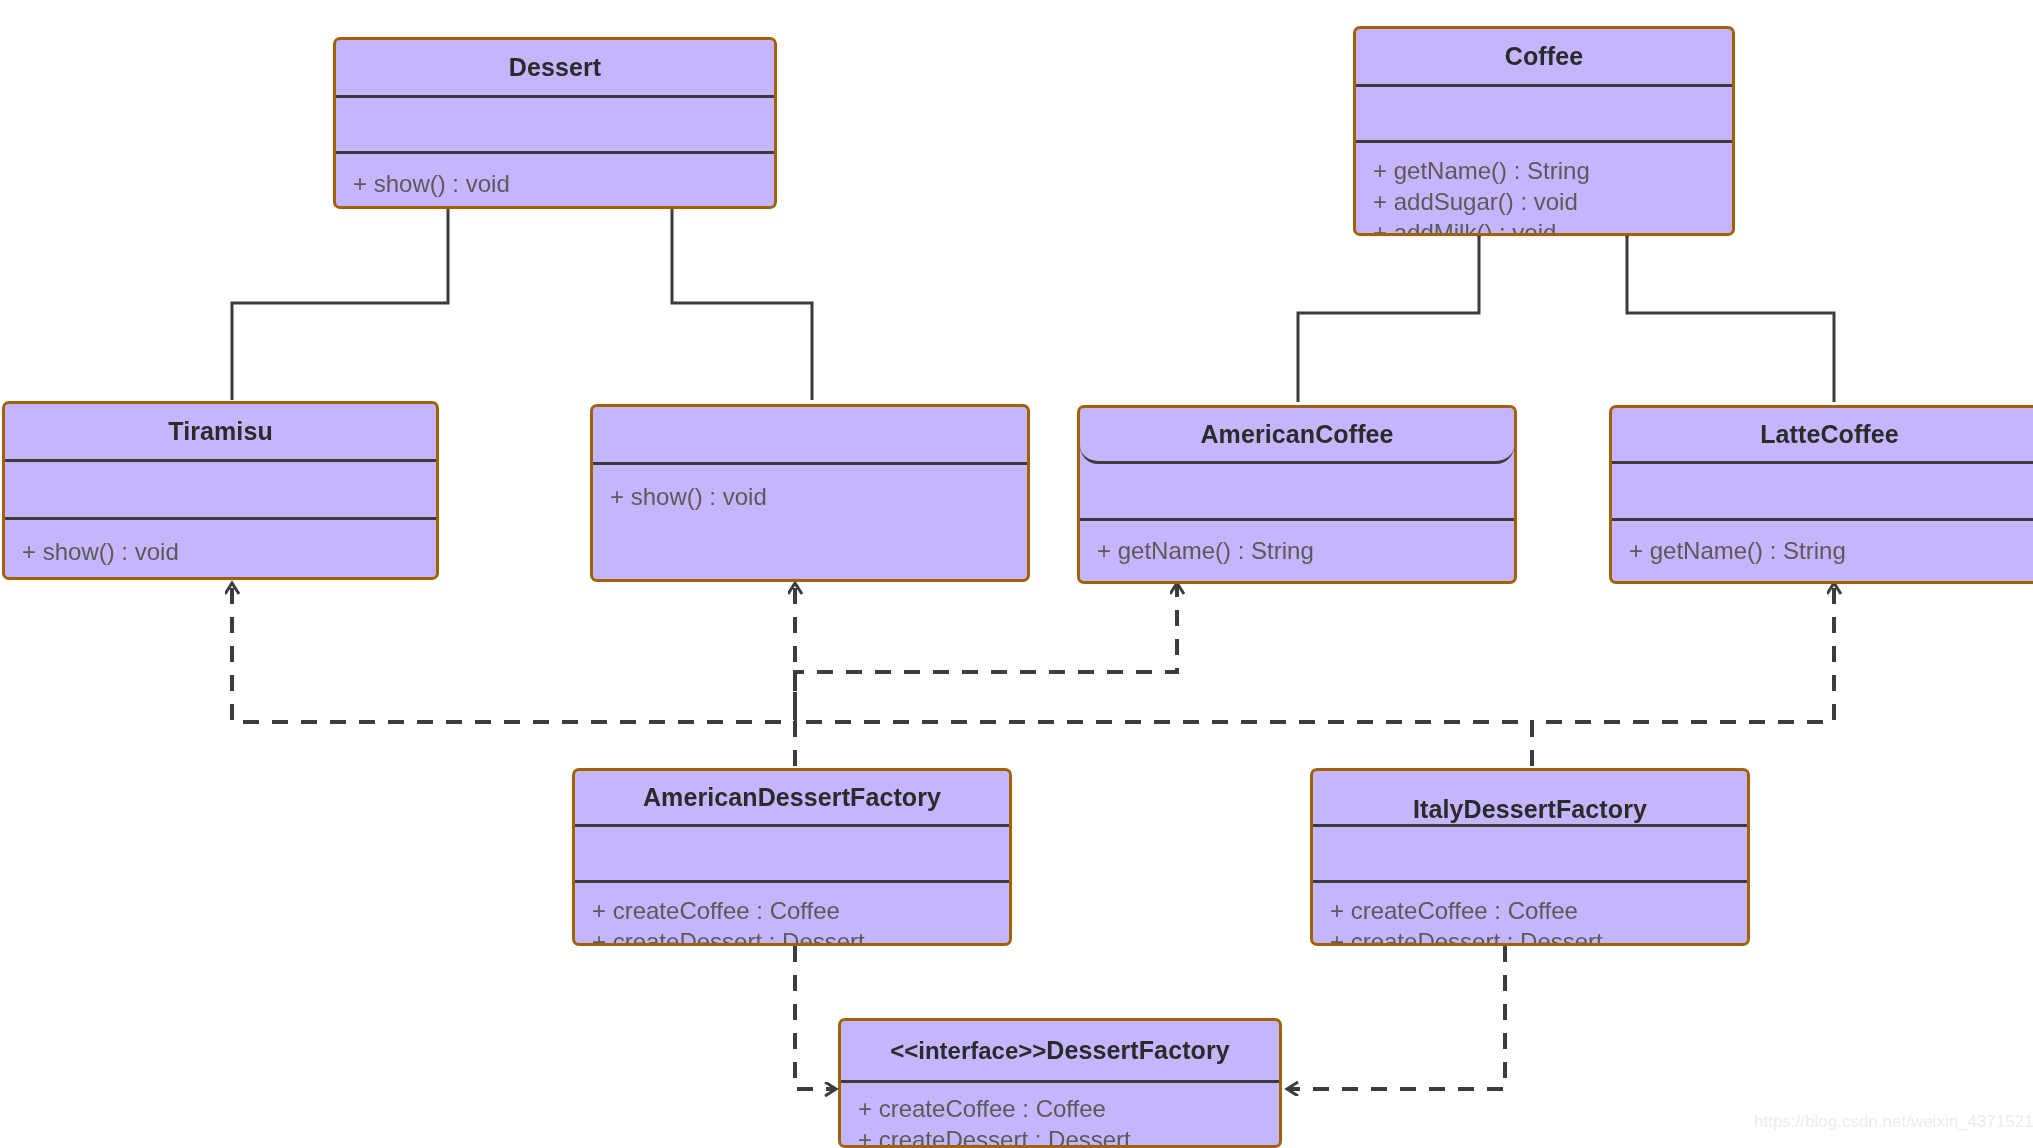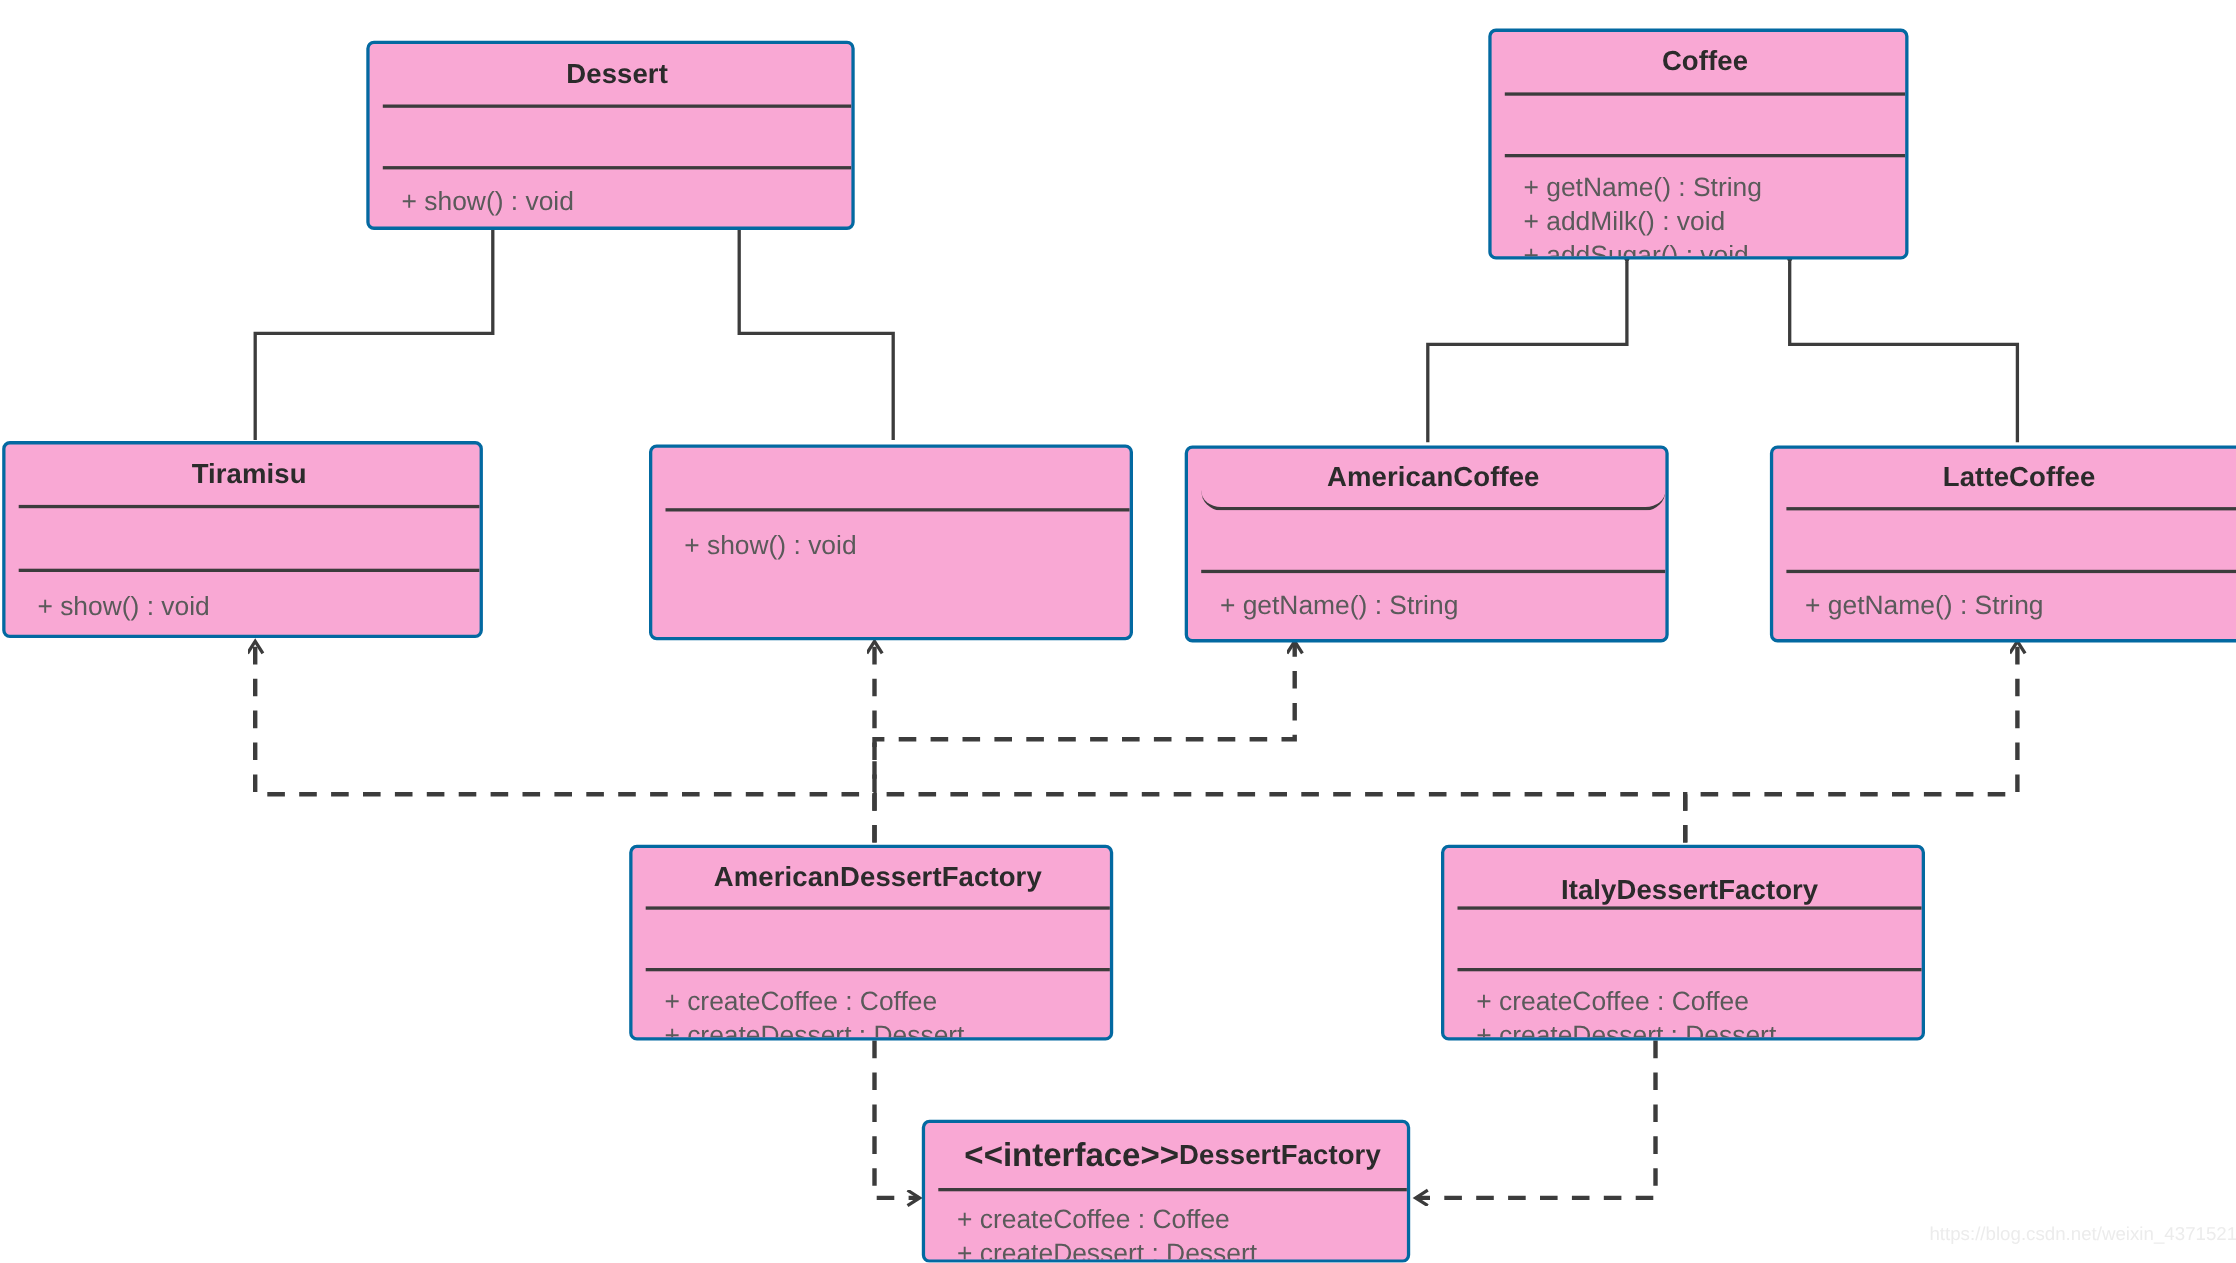--- a/index.html
+++ b/index.html
@@ -20,26 +20,25 @@
   #wires {
     position: absolute;
     left: 0;
     top: 0;
     width: 2033px;
     height: 1148px;
   }
   .uml-class {
     position: absolute;
     box-sizing: border-box;
-    background: #f9a8d4;
-    border: 3px solid #0369a1;
+    background: #c4b5fd;
+    border: 3px solid #a16207;
     border-radius: 7px;
     overflow: hidden;
     z-index: 5;
-    padding-left: 12px;
   }
   .compartment {
     box-sizing: border-box;
     width: 100%;
   }
   .comp-title {
     border-bottom: 3px solid #3c3c3c;
     display: flex;
     align-items: center;
     justify-content: center;
@@ -52,21 +51,21 @@
     padding-left: 17px;
   }
   .class-name {
     font-weight: bold;
     font-size: 25px;
     color: #2b2b2b;
     letter-spacing: 0.1px;
   }
   .stereotype {
     font-weight: bold;
-    font-size: 30px;
+    font-size: 24px;
     color: #2b2b2b;
   }
   .member {
     font-size: 24px;
     color: #5a5a5a;
     line-height: 31px;
     white-space: nowrap;
   }
   .watermark {
     position: absolute;
@@ -128,22 +127,22 @@
     </div>
   </div>
 
   <div class="uml-class" style="left:1353px; top:26px; width:382px; height:210px;">
     <div class="compartment comp-title" style="height:58px;">
       <span class="class-name">Coffee</span>
     </div>
     <div class="compartment comp-attrs" style="height:56px;"></div>
     <div class="compartment comp-ops" style="padding-top:12px;">
       <div class="member">+ getName() : String</div>
+      <div class="member">+ addSugar() : void</div>
       <div class="member">+ addMilk() : void</div>
-      <div class="member">+ addSugar() : void</div>
     </div>
   </div>
 
   <div class="uml-class" style="left:2px; top:401px; width:437px; height:179px;">
     <div class="compartment comp-title" style="height:58px;">
       <span class="class-name">Tiramisu</span>
     </div>
     <div class="compartment comp-attrs" style="height:58px;"></div>
     <div class="compartment comp-ops" style="padding-top:16px;">
       <div class="member">+ show() : void</div>

